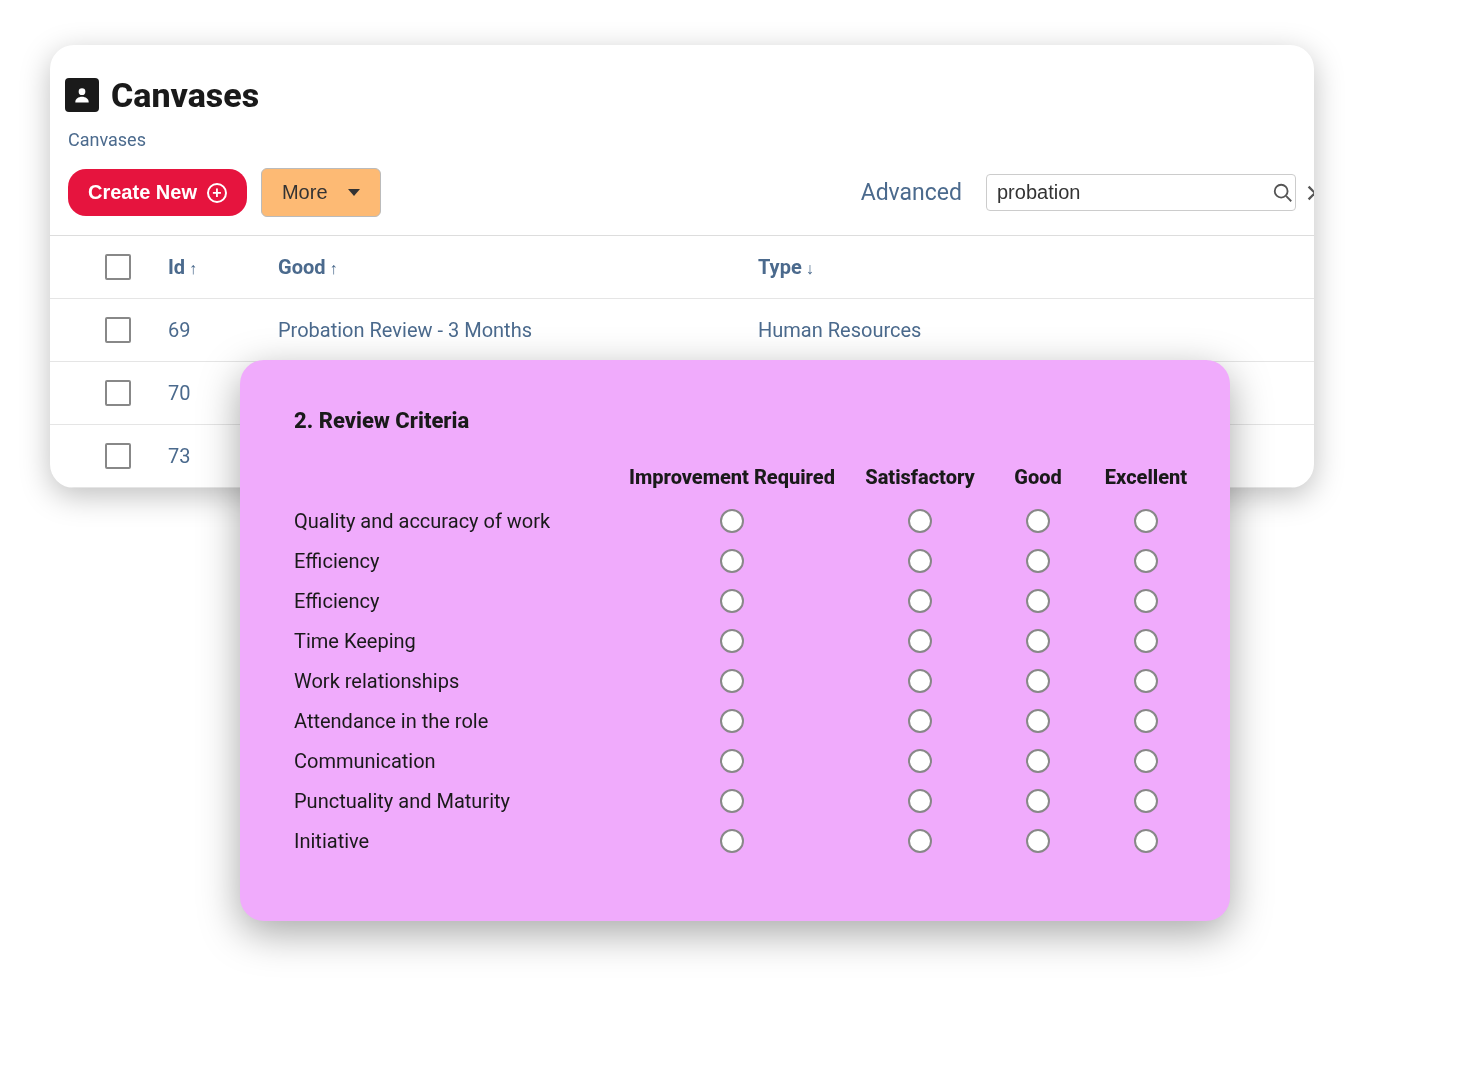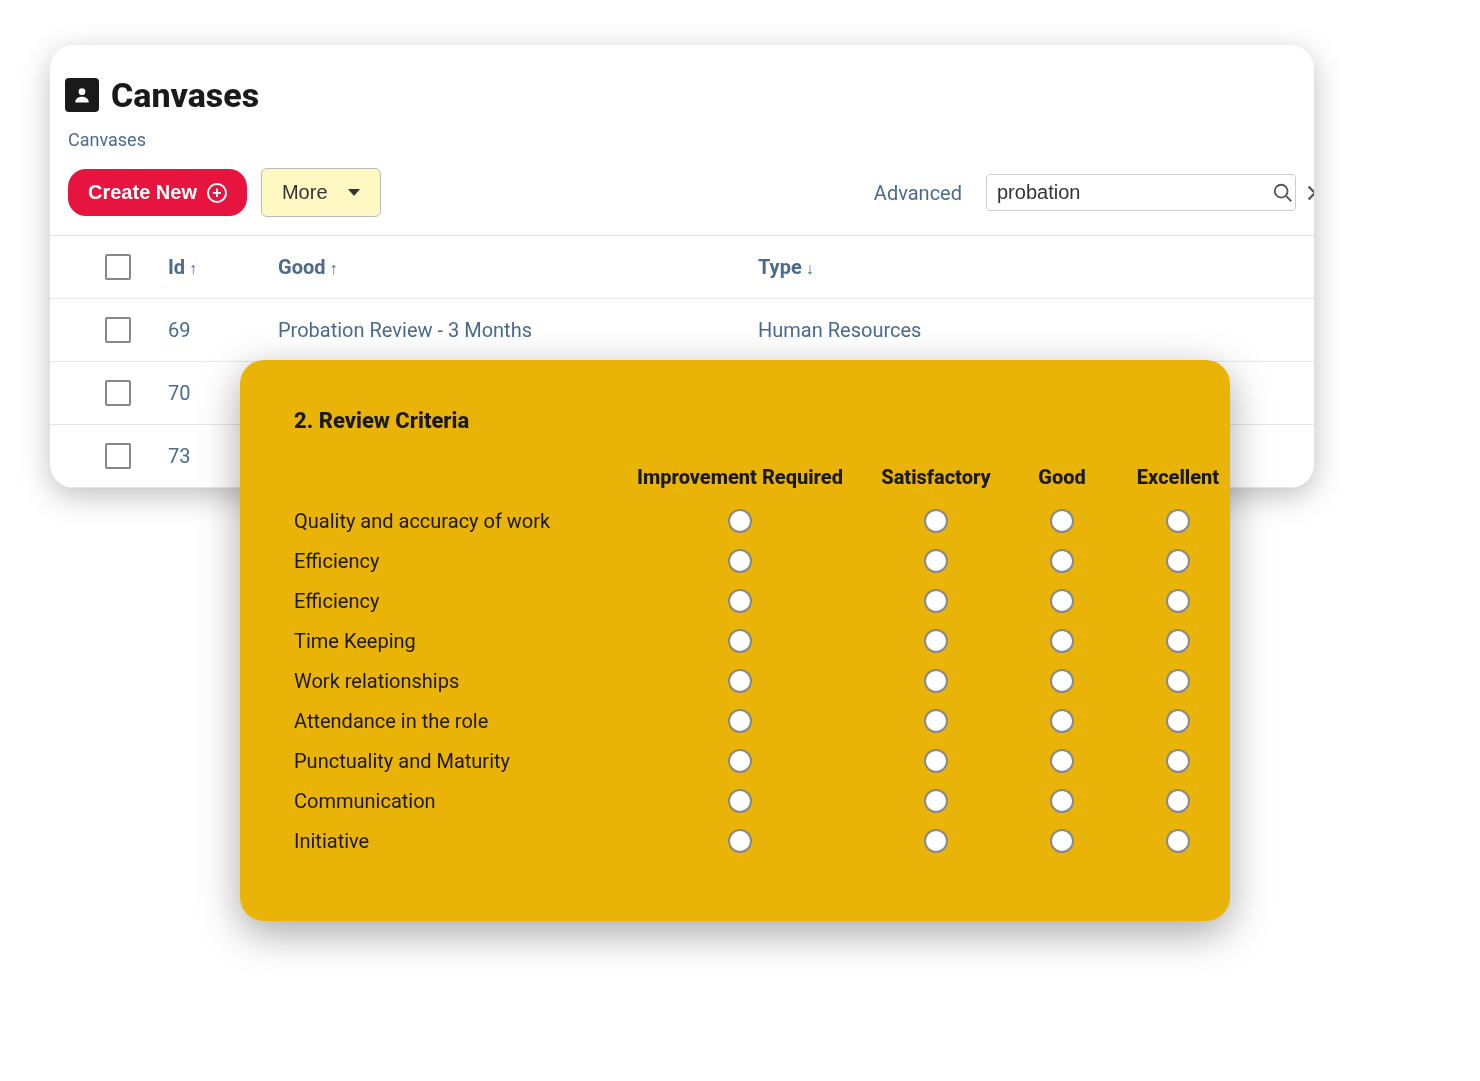--- a/index.html
+++ b/index.html
@@ -70,42 +70,42 @@
       cursor: pointer;
     }
     .plus-icon-circle {
       width: 20px; height: 20px;
       border: 2.5px solid #fff;
       border-radius: 50%;
       display: flex; align-items: center; justify-content: center;
       font-size: 16px; line-height: 1; font-weight: 900;
     }
     .btn-more {
-      background: #fef9c3;
+      background: #fdba74;
       color: #333;
       border: 1px solid #bbb;
       border-radius: 6px;
       padding: 12px 20px;
       font-size: 20px;
       font-weight: 500;
       display: flex; align-items: center; gap: 20px;
       cursor: pointer;
     }
     .caret-down {
       width: 0; height: 0;
       border-left: 6px solid transparent;
       border-right: 6px solid transparent;
       border-top: 7px solid #333;
     }
 
     .toolbar-spacer { flex: 1; }
 
     .advanced-link {
       color: #4b6a8d;
-      font-size: 20px;
+      font-size: 23px;
       cursor: pointer;
       margin-right: 10px;
     }
     .search-wrap {
       display: flex;
       align-items: center;
       border: 1px solid #ccc;
       border-radius: 4px;
       padding: 6px 10px;
       gap: 10px;
@@ -146,40 +146,40 @@
       background: #fff;
     }
     .sort-arrow { font-size: 16px; margin-left: 4px; }
 
     
     .card-front {
       position: absolute;
       left: 240px;
       top: 360px;
       width: 990px;
-      background: #eab308;
+      background: #f0abfc;
       border-radius: 24px;
       box-shadow: 0 12px 40px rgba(0,0,0,0.35);
       padding: 48px 54px 60px 54px;
       z-index: 2;
     }
     .section-title {
       font-size: 22px;
       font-weight: 800;
       color: #1a1a1a;
       margin-bottom: 24px;
     }
     .criteria-table {
       width: 100%;
     }
     .criteria-header, .criteria-row {
       display: grid;
       grid-template-columns: 320px 220px 140px 80px 120px;
       align-items: center;
-      gap: 16px;
+      gap: 8px;
     }
     .criteria-header { font-weight: 800; font-size: 20px; color: #1a1a1a; padding: 8px 0 12px 0; }
     .criteria-header > div:not(:first-child) { text-align: center; }
     .criteria-row { font-size: 20px; color: #1a1a1a; padding: 8px 0; }
     .criteria-row > div:not(:first-child) { display: flex; justify-content: center; }
     .radio-circle {
       width: 24px; height: 24px;
       border: 2px solid #888;
       border-radius: 50%;
       cursor: pointer;
@@ -365,36 +365,36 @@
             <span class="radio-circle"></span>
           </div>
           <div>
             <span class="radio-circle"></span>
           </div>
           <div>
             <span class="radio-circle"></span>
           </div>
         </div>
         <div class="criteria-row">
+          <div>Communication</div>
+          <div>
+            <span class="radio-circle"></span>
+          </div>
+          <div>
+            <span class="radio-circle"></span>
+          </div>
+          <div>
+            <span class="radio-circle"></span>
+          </div>
+          <div>
+            <span class="radio-circle"></span>
+          </div>
+        </div>
+        <div class="criteria-row">
           <div>Punctuality and Maturity</div>
-          <div>
-            <span class="radio-circle"></span>
-          </div>
-          <div>
-            <span class="radio-circle"></span>
-          </div>
-          <div>
-            <span class="radio-circle"></span>
-          </div>
-          <div>
-            <span class="radio-circle"></span>
-          </div>
-        </div>
-        <div class="criteria-row">
-          <div>Communication</div>
           <div>
             <span class="radio-circle"></span>
           </div>
           <div>
             <span class="radio-circle"></span>
           </div>
           <div>
             <span class="radio-circle"></span>
           </div>
           <div>

